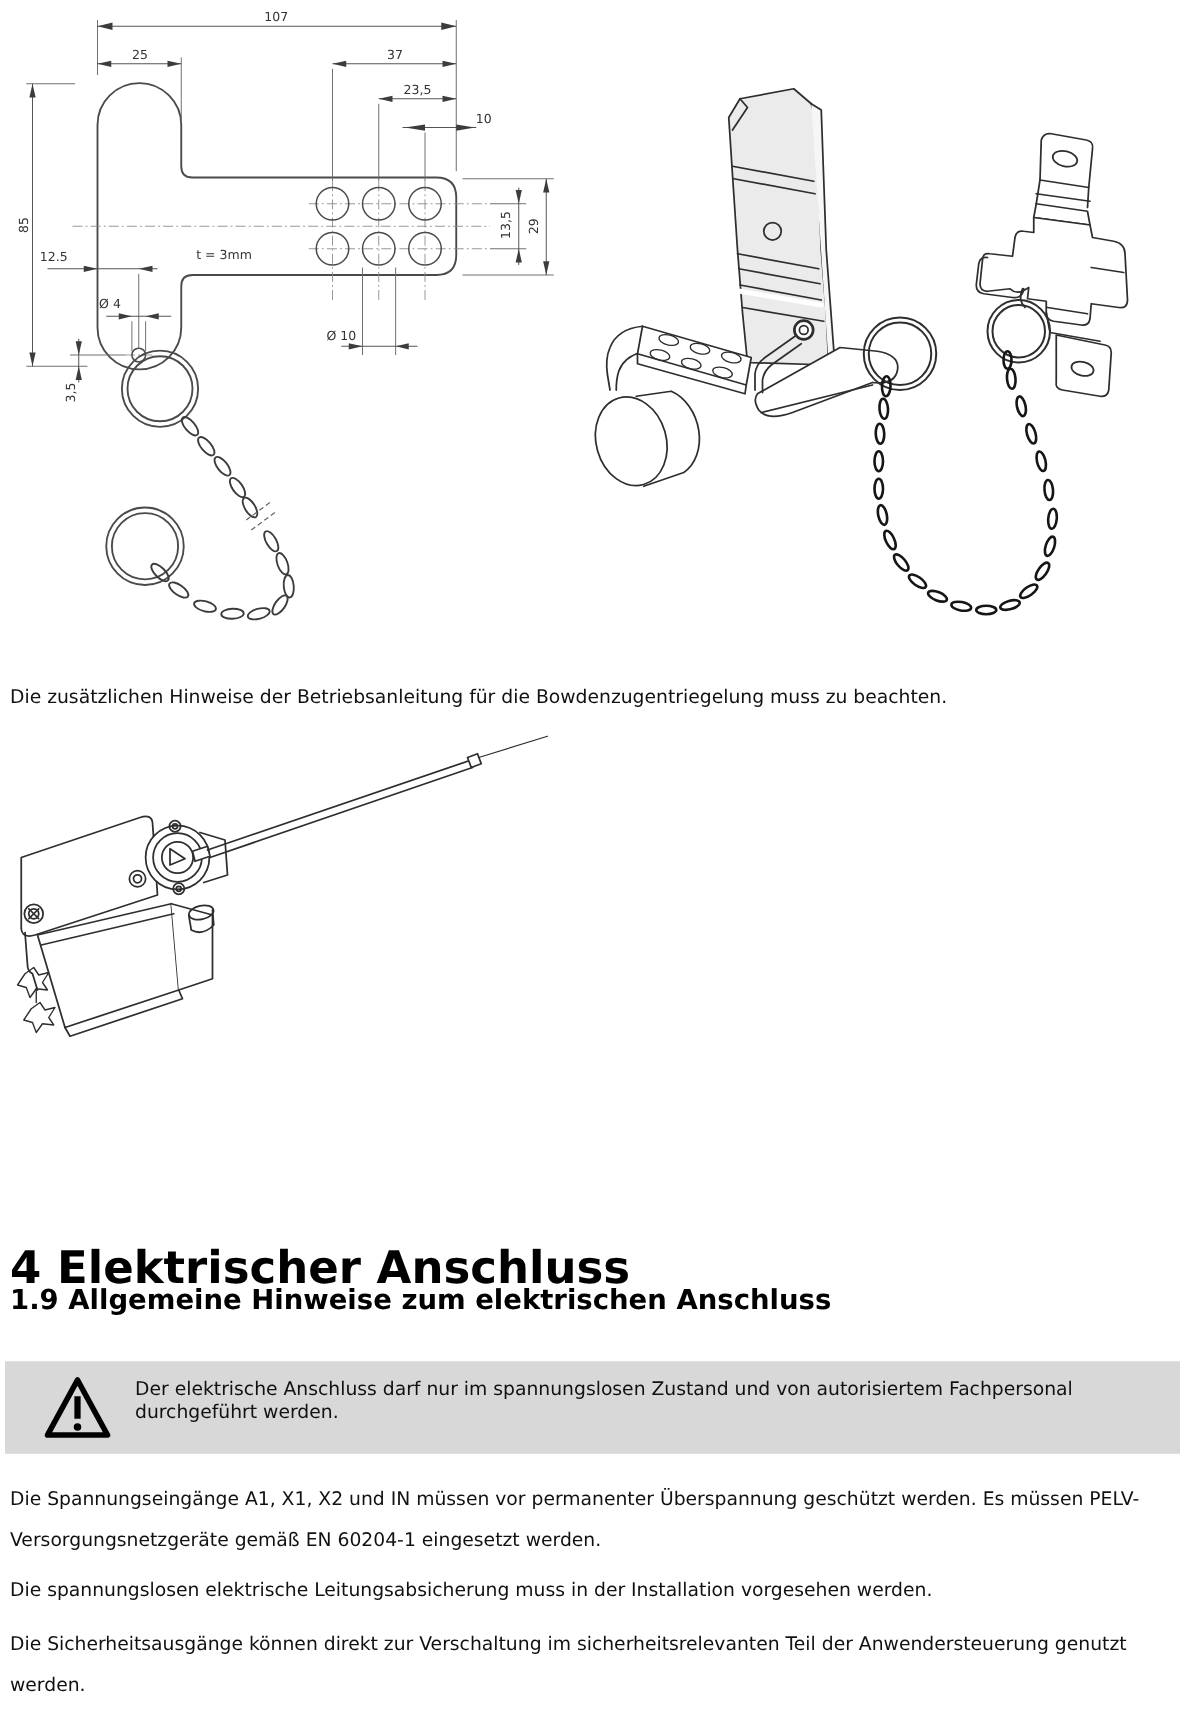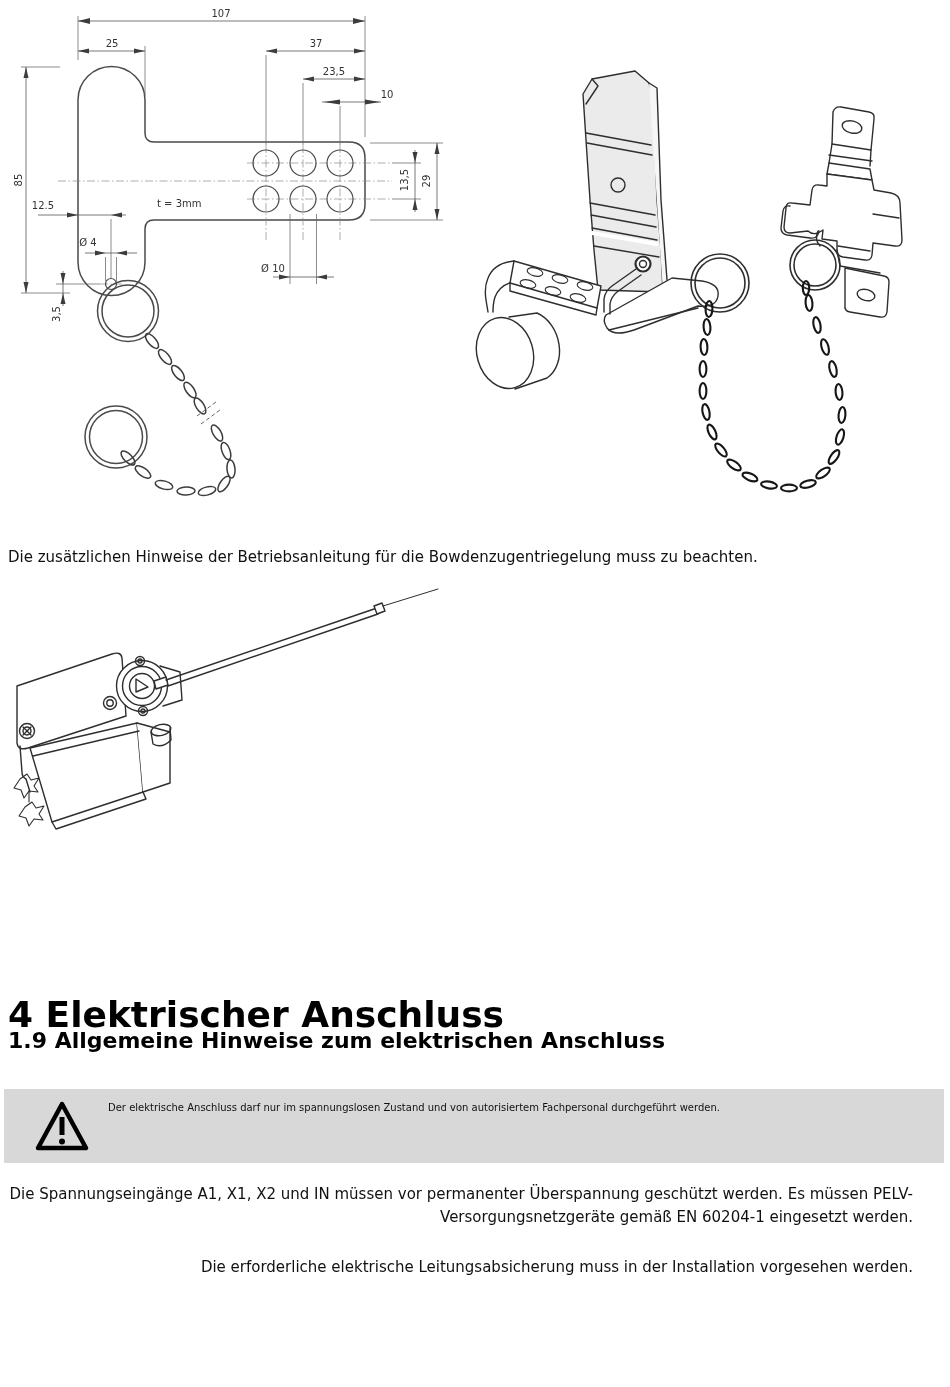--- a/index.html
+++ b/index.html
@@ -6,22 +6,22 @@
   .page{position:relative;width:950px;height:1387px;background:#fff;
         font-family:"DejaVu Sans",sans-serif;color:#1a1a1a;overflow:hidden;padding-left:32px;}
   .fig{position:absolute;}
   svg text{font-family:"DejaVu Sans","Liberation Sans",sans-serif;font-size:10px;fill:#333;}
   .acc-title{position:absolute;left:8px;top:524px;font-size:15px;font-weight:bold;color:#000;white-space:nowrap;}
   .acc-note{position:absolute;left:8px;top:548px;font-size:15px;color:#111;white-space:nowrap;}
   .h1{position:absolute;left:8px;top:946px;font-size:36px;font-weight:bold;color:#000;margin-top:48px;}
   .h2{position:absolute;left:8px;top:1028px;font-size:22px;font-weight:bold;color:#000;}
   .warnbox{position:absolute;left:4px;top:1089px;width:940px;height:74px;background:#d8d8d8;}
   .warn-icon{position:absolute;left:29px;top:10px;width:58px;height:54px;}
-  .warn-text{position:absolute;left:104px;top:13px;font-size:10px;color:#111;width:830px;}
-  .para{position:absolute;left:8px;width:905px;font-size:15px;line-height:23px;color:#111;text-align:right;}
+  .warn-text{position:absolute;left:104px;top:13px;font-size:15px;color:#111;width:830px;}
+  .para{position:absolute;left:8px;width:905px;font-size:15px;line-height:33px;color:#111;}
   .p1{top:1183px}.p2{top:1256px}.p3{top:1299px}
 </style>
 </head>
 <body>
 
 <div class="page">
 
   <svg class="fig" style="left:0;top:0" width="450" height="515" viewBox="0 0 450 515">
 
     <path d="M 78 100 A 33.5 33.5 0 0 1 145 100 L 145 133 Q 145 142 154 142 L 349 142
@@ -320,15 +320,16 @@
   <div class="warnbox">
     <svg class="warn-icon" viewBox="0 0 58 54">
       <path d="M 29 5 L 53 49 L 5 49 Z" fill="none" stroke="#000" stroke-width="4.5" stroke-linejoin="round"></path>
       <line x1="29" y1="18" x2="29" y2="36" stroke="#000" stroke-width="5"></line>
       <circle cx="29" cy="42.5" r="3" fill="#000"></circle>
     </svg>
     <div class="warn-text">Der elektrische Anschluss darf nur im spannungslosen Zustand und von autorisiertem Fachpersonal durchgeführt werden.</div>
   </div>
 
   <div class="para p1">Die Spannungseingänge A1, X1, X2 und IN müssen vor permanenter Überspannung geschützt werden. Es müssen PELV-Versorgungsnetzgeräte gemäß EN 60204-1 eingesetzt werden.</div>
-  <div class="para p2">Die erforderliche elektrische Leitungsabsicherung muss in der Installation vorgesehen werden.</div>
+  <div class="para p2">Die spannungslosen elektrische Leitungsabsicherung muss in der Installation vorgesehen werden.</div>
+  <div class="para p3">Die Sicherheitsausgänge können direkt zur Verschaltung im sicherheitsrelevanten Teil der Anwendersteuerung genutzt werden.</div>
 
 </div>
 
 </body></html>

